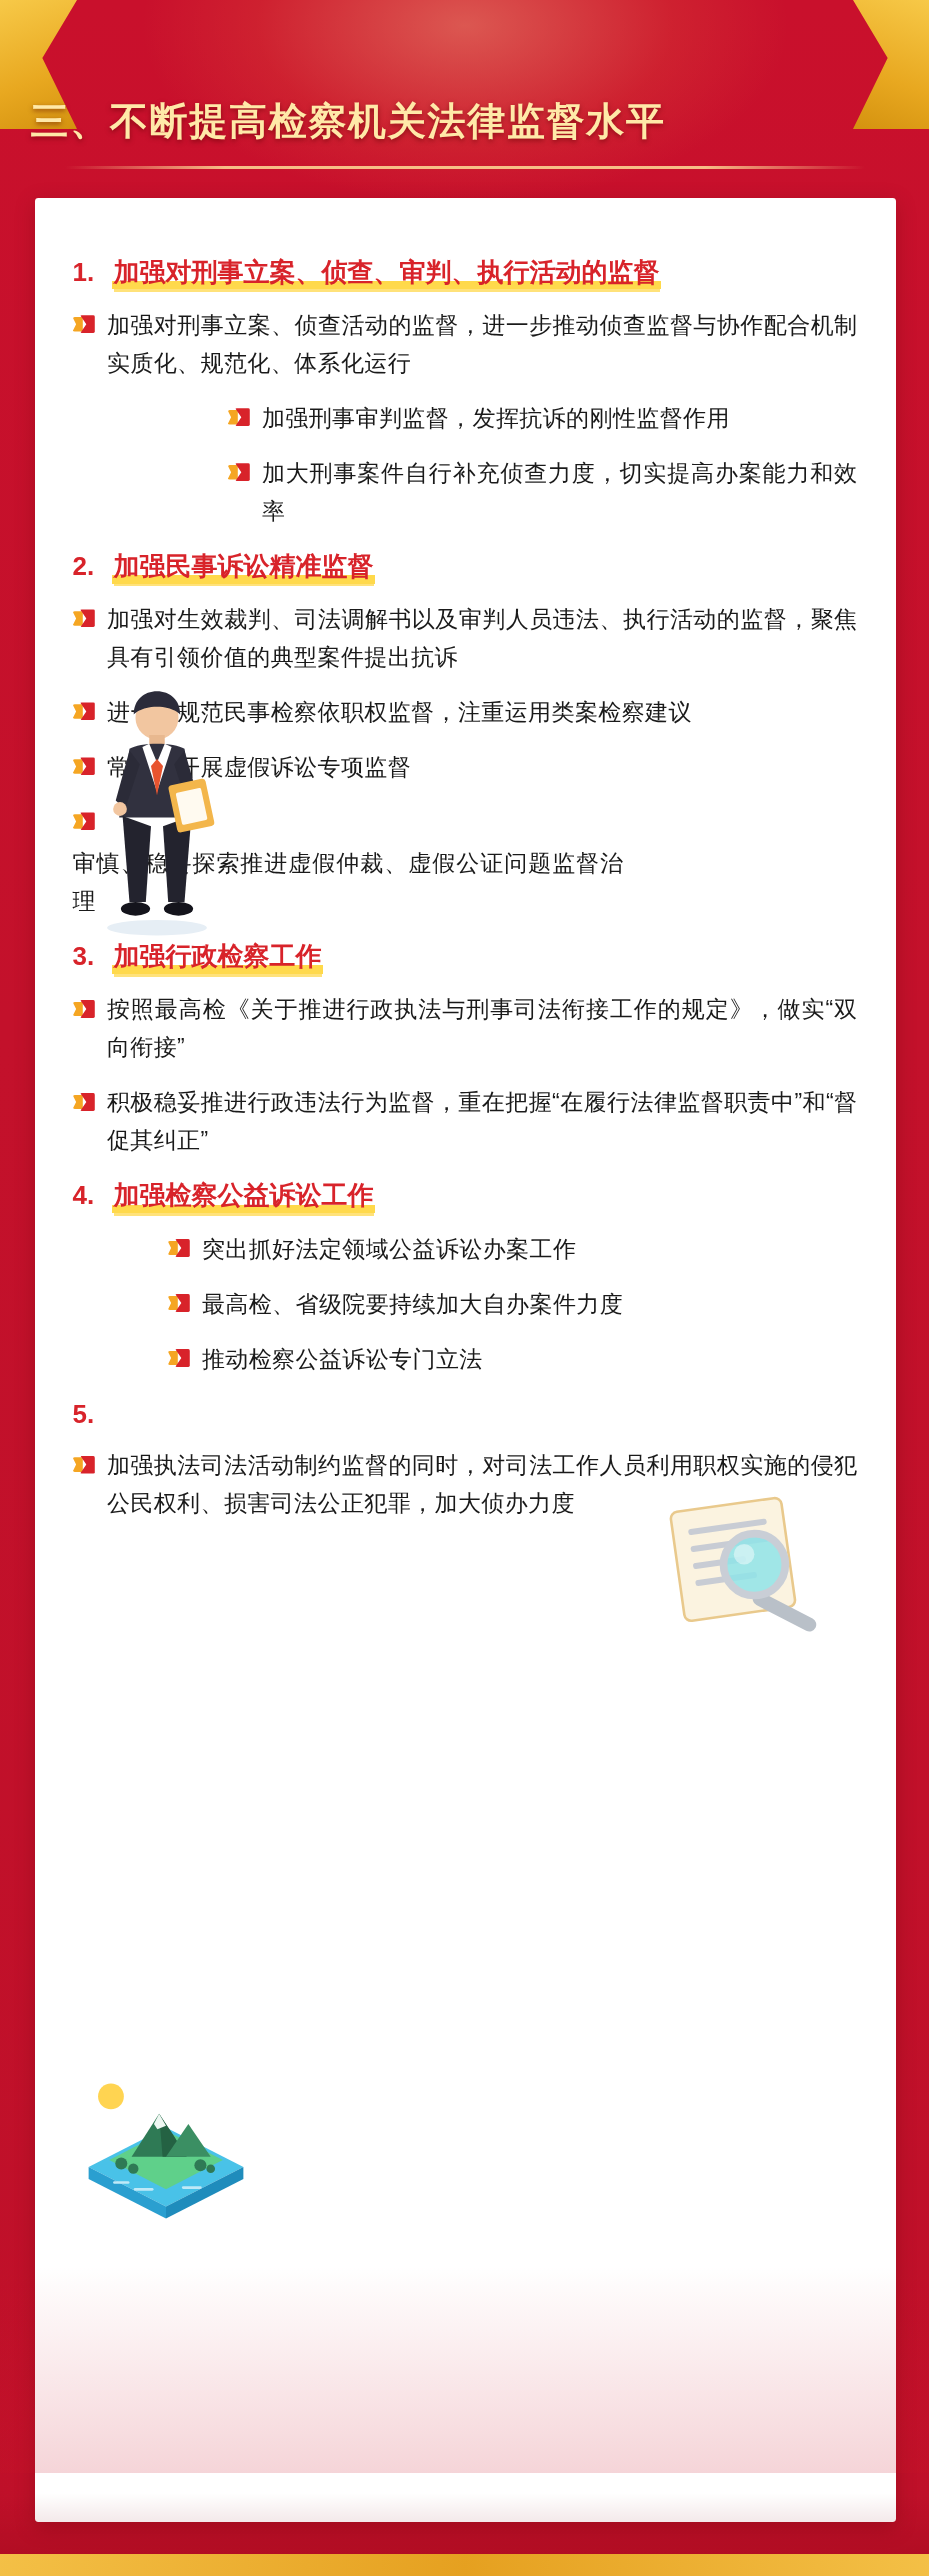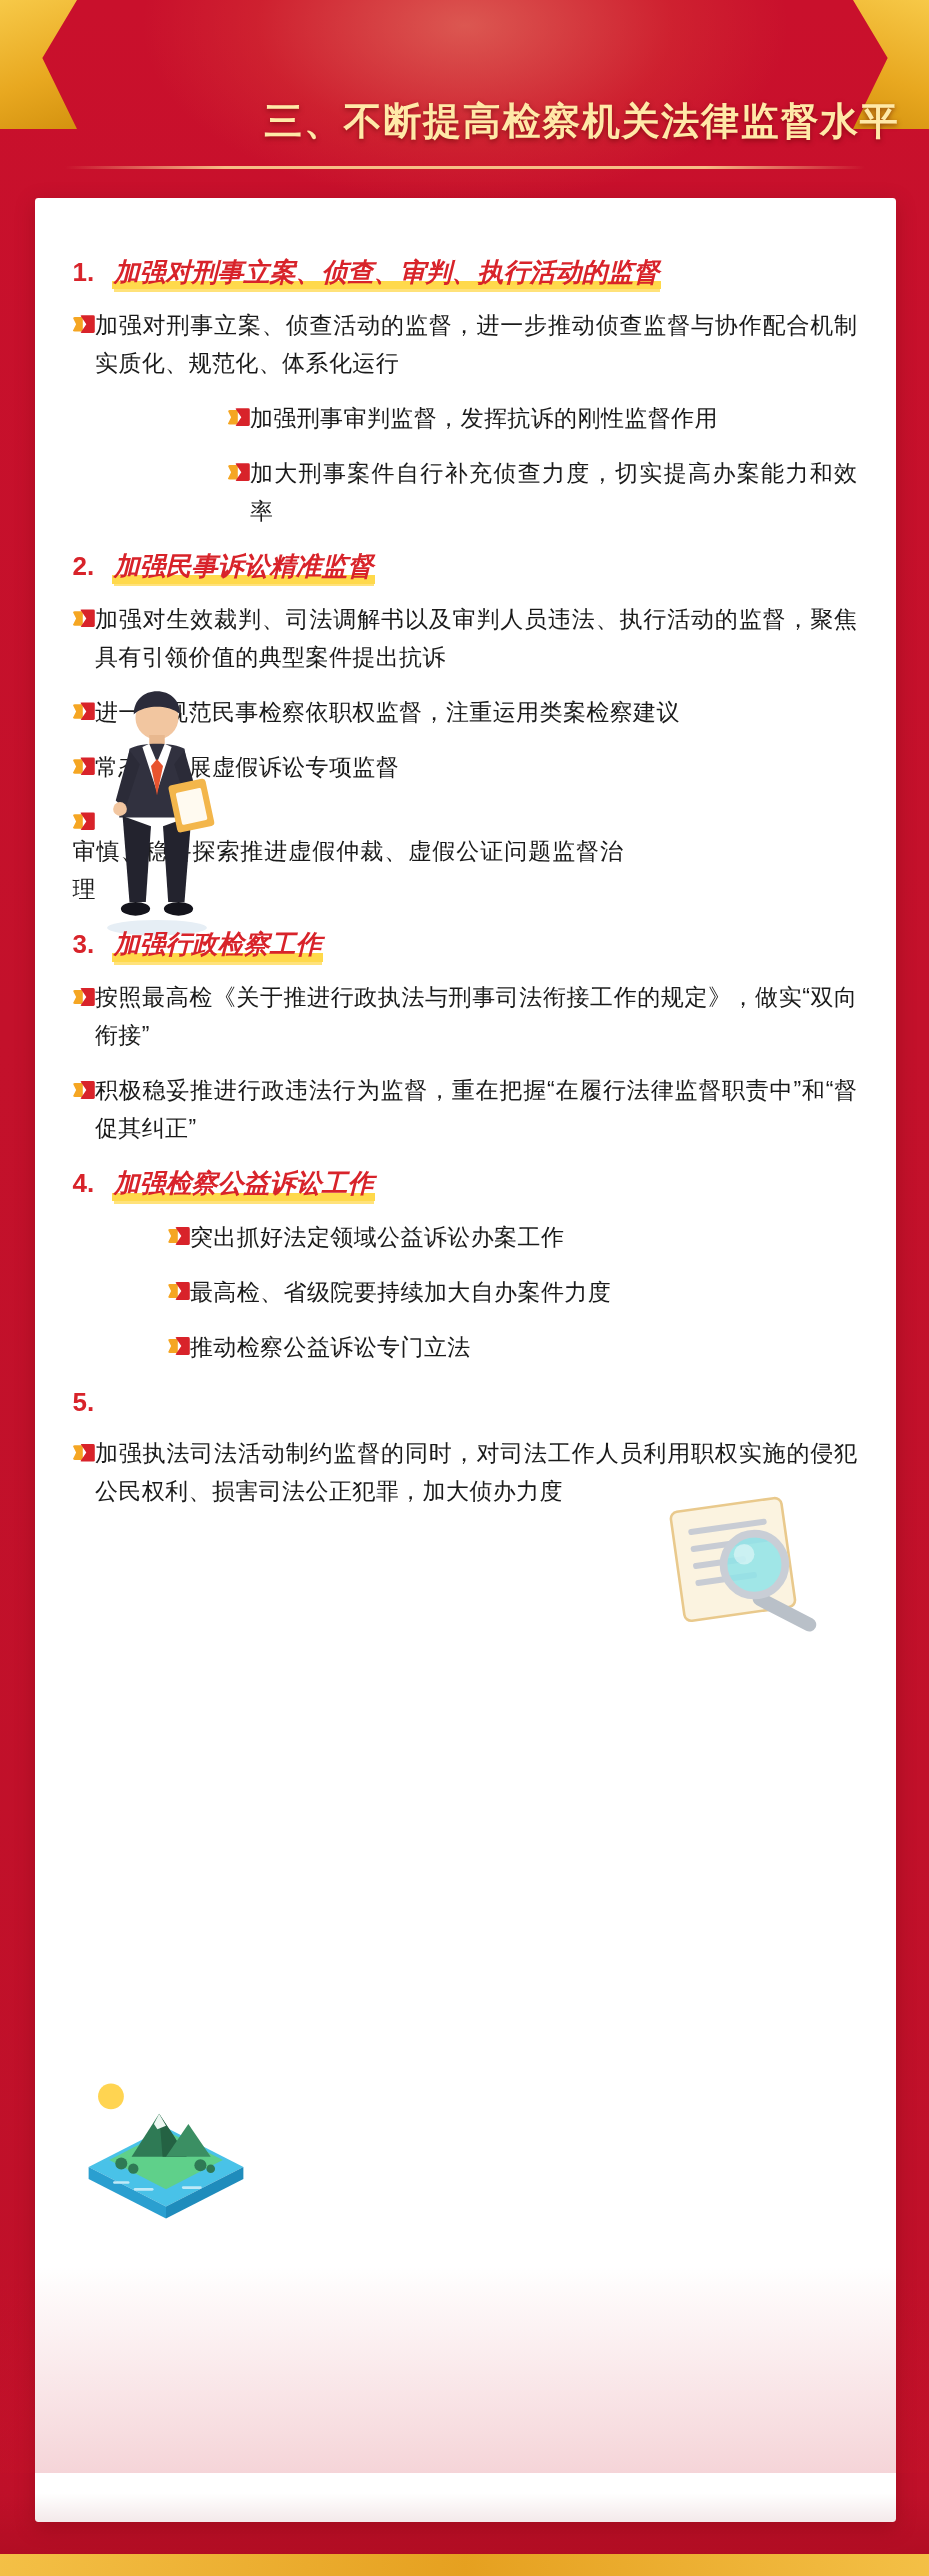--- a/index.html
+++ b/index.html
@@ -34,21 +34,21 @@
     width:654px; height:258px;
     background: radial-gradient(ellipse at 50% 30%, rgba(255,220,150,.35) 0%, rgba(255,180,80,.10) 45%, rgba(255,180,80,0) 70%);
     pointer-events:none;
   }
   
   .header {
     position: relative;
     margin: 0 auto;
     padding-top: 96px;
     width: 869px;
-    text-align: right;
+    text-align: left;
   }
   .header-title {
     color: #ffe9a8;
     font-size: 38px;
     font-weight: bold;
     letter-spacing: 1.7px;
     text-shadow: 0 1.7px 5.2px rgba(90,0,0,.55);
     display:inline-block;
   }
   .header-underline {
@@ -100,32 +100,32 @@
   }
   .sec-title::after {
     content: "";
     position: absolute;
     left: 0; right: 0; bottom: -1.7px;
     height: 7.7px;
     background: #ffd84d;
     opacity: .75;
     z-index: -1;
   }
-  .sec-title-wrap { position: relative; z-index: 1; font-style: italic; }
+  .sec-title-wrap { position: relative; z-index: 1; }
   .hl { position: relative; z-index:1; }
   .hl::before{
     content:"";
     position:absolute; left:-1.7px; right:-1.7px; bottom:0.9px; height:8.6px;
     background:#ffd94a; z-index:-1;
   }
   
   .b-row {
     display: flex;
     align-items: flex-start;
-    gap: 0;
+    gap: 12px;
     margin: 0 0 17px 0;
   }
   .b-row.indent { margin-left: 155px; }
   .b-row.indent2 { margin-left: 95px; }
   .flag {
     flex: 0 0 auto;
     width: 22.4px; height: 20.7px;
     margin-top: 8.6px;
     position: relative;
   }

